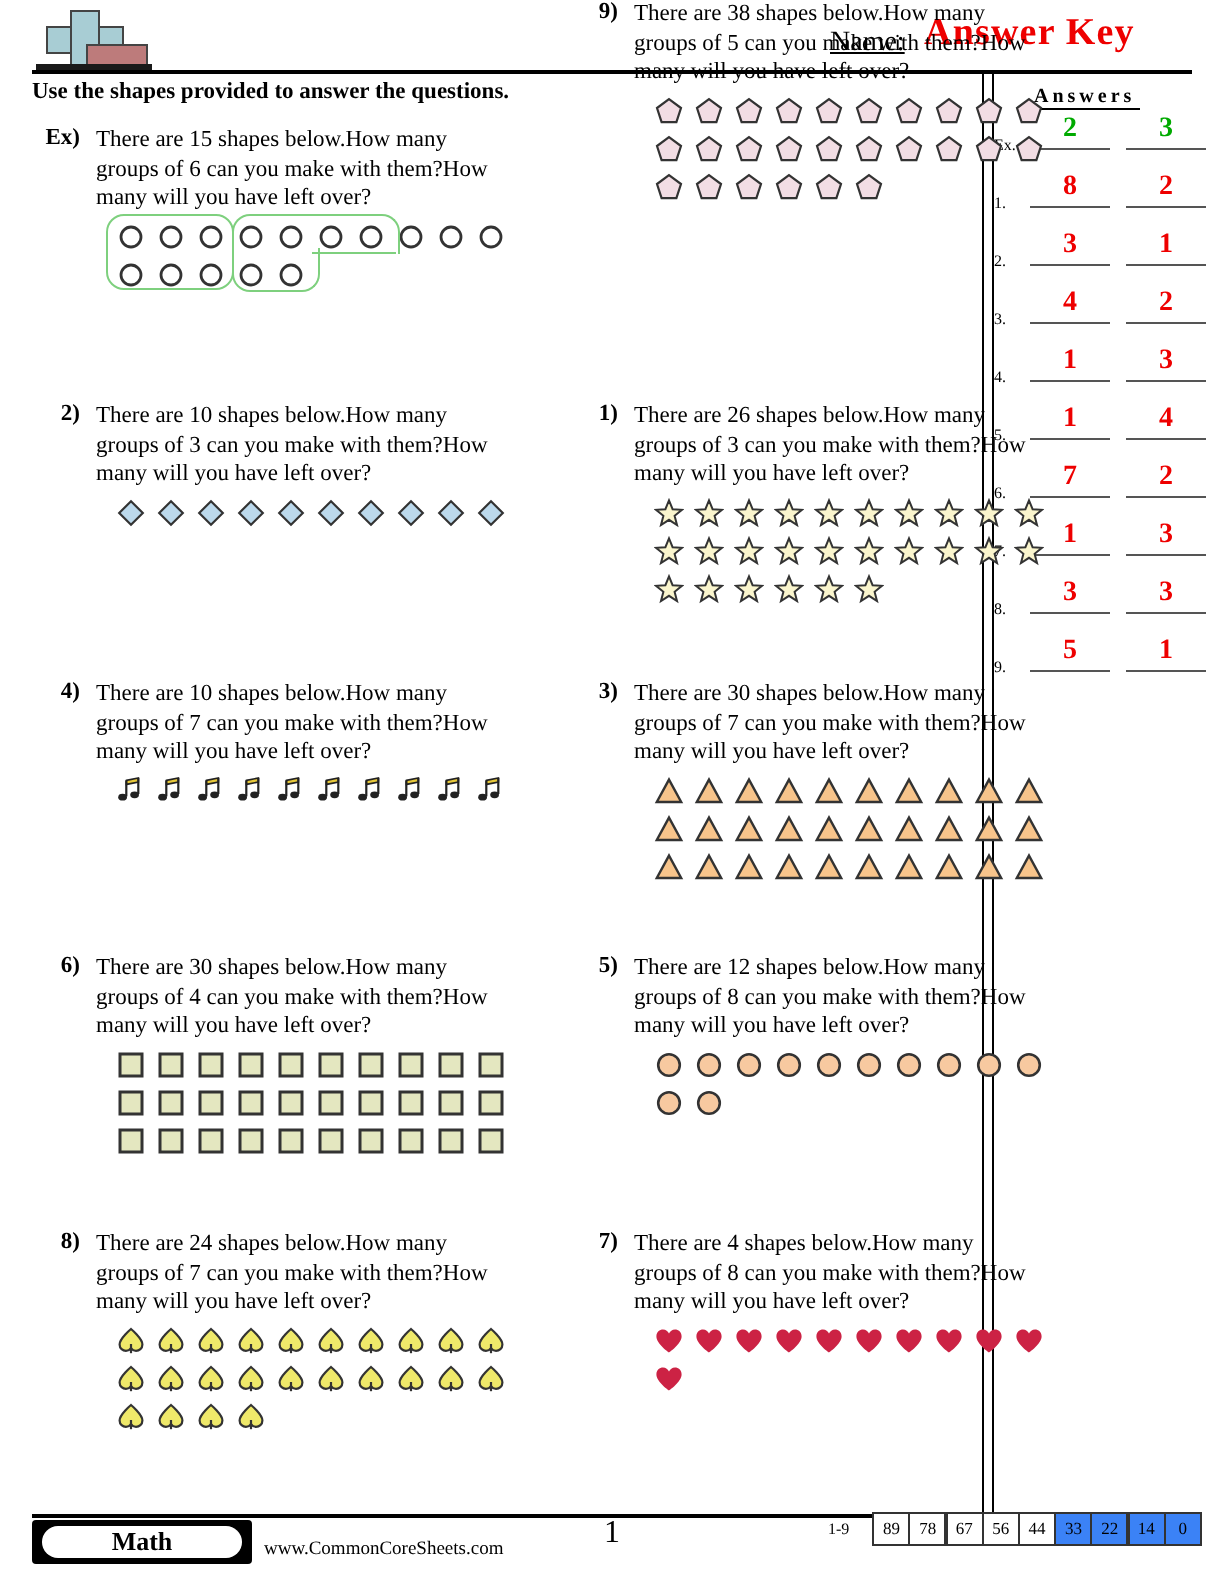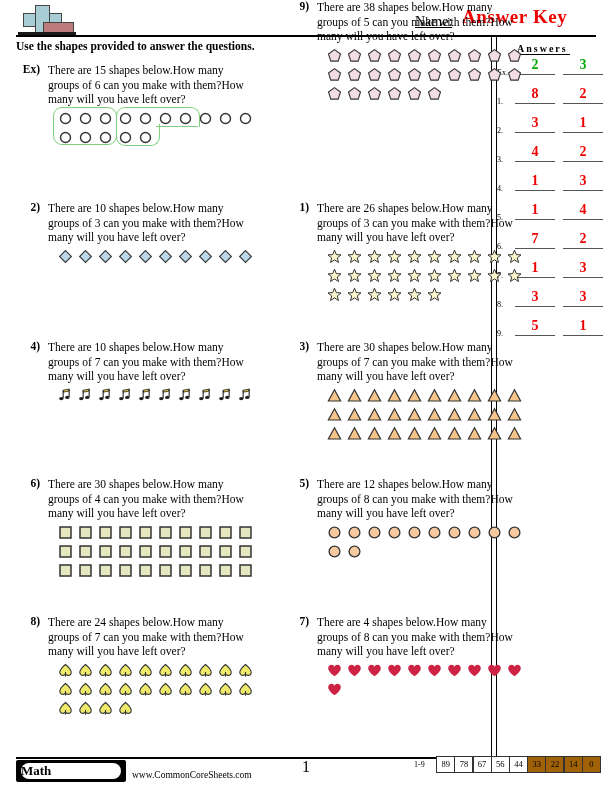--- a/index.html
+++ b/index.html
@@ -190,21 +190,21 @@
     width: 110px; height: 22px;
     background: #000;
     border-radius: 2px;
   }
   #math-badge .pill {
     position: absolute;
     left: 5px; top: 3px;
     width: 100px; height: 16px;
     background: #fff;
     border-radius: 9px;
-    text-align: left;
+    text-align: center;
     font-size: 13px;
     font-weight: bold;
     line-height: 16px;
   }
   #site-url {
     position: absolute;
     left: 132px; top: 770px;
     font-size: 9.5px;
   }
   #page-number {
@@ -228,21 +228,21 @@
   .scale-cell {
     width: 17px;
     height: 15px;
     border: 0.8px solid #333;
     margin-left: -0.8px;
     font-size: 8.5px;
     text-align: center;
     line-height: 15px;
     background: #fff;
   }
-  .scale-cell.hl { background: #a16207; }
+  .scale-cell.hl { background: #3b82f6; }
 </style>
 </head>
 <body>
 
 <div id="header">
   <div id="logo">
     <div class="plus-h"></div>
     <div class="plus-v"></div>
     <div class="bar"></div>
     <div class="base"></div>

